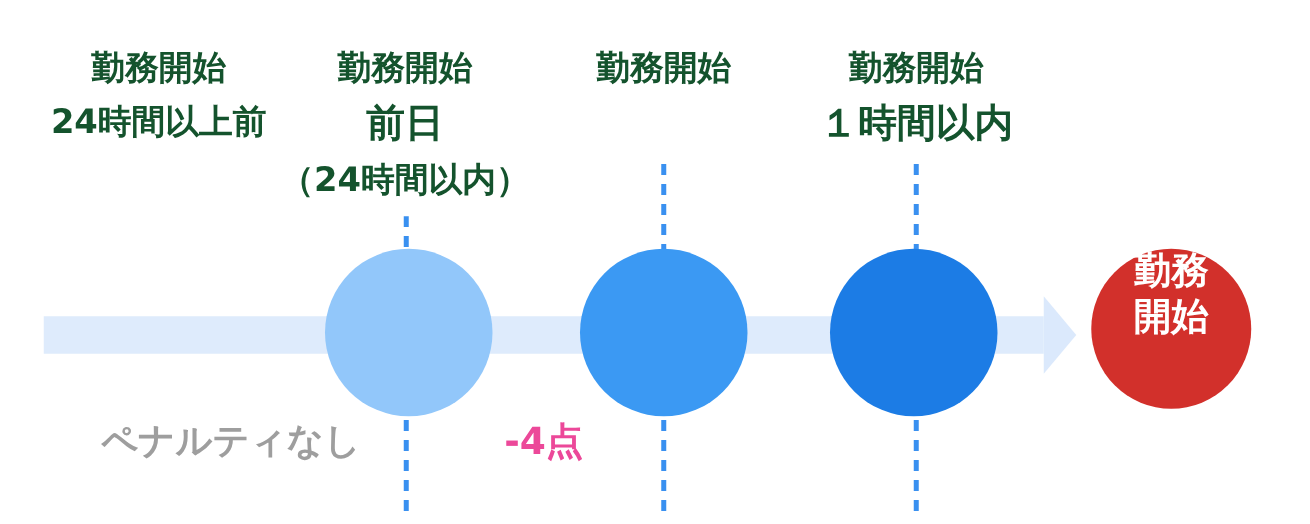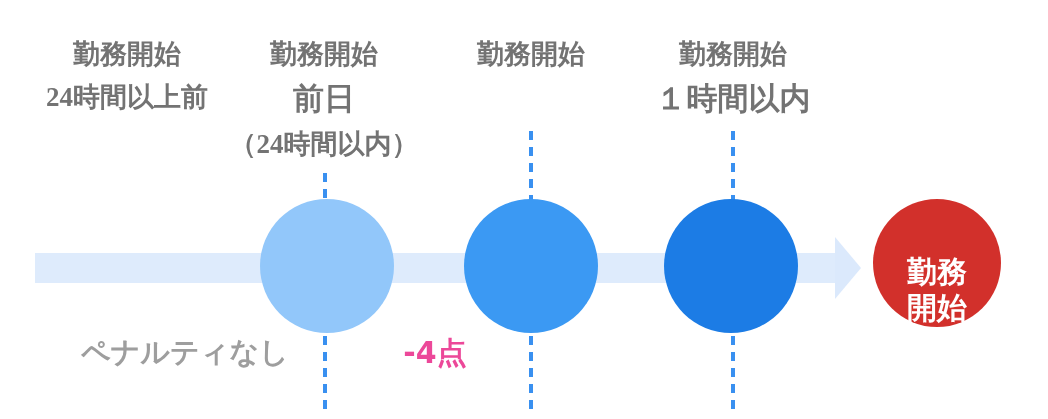--- a/index.html
+++ b/index.html
@@ -7,26 +7,25 @@
     position:relative;
     width:1048px;height:419px;
     background:#ffffff;
     overflow:hidden;
     font-family:"DejaVu Sans","Liberation Sans",sans-serif;
   }
   .heading{
     position:absolute;
     transform:translateX(-50%);
     font-weight:700;
-    color:#737373;
+    color:#14532d;
     white-space:nowrap;
     font-size:27px;
     line-height:1.1;
     text-align:left;
-    font-family:Liberation Serif, serif;
   }
   .heading.big{font-size:31px;}
   .vdash{
     position:absolute;
     width:4px;
     background-image:repeating-linear-gradient(to bottom,#3990f0 0 9px,transparent 9px 16px);
   }
   .arrow-shaft{
     position:absolute;
     left:35px;top:253px;
@@ -45,21 +44,21 @@
     position:absolute;
     width:134px;height:134px;
     border-radius:50%;
   }
   .end-node{
     position:absolute;
     left:873px;top:199px;
     width:128px;height:128px;
     border-radius:50%;
     display:flex;flex-direction:column;
-    align-items:center;justify-content:flex-end;
+    align-items:center;justify-content:flex-start;
     color:#ffffff;
     font-weight:700;
     font-size:30px;
     line-height:1.22;
     text-align:center;
   }
   .penalty{
     position:absolute;
     font-weight:700;
     font-size:30px;

